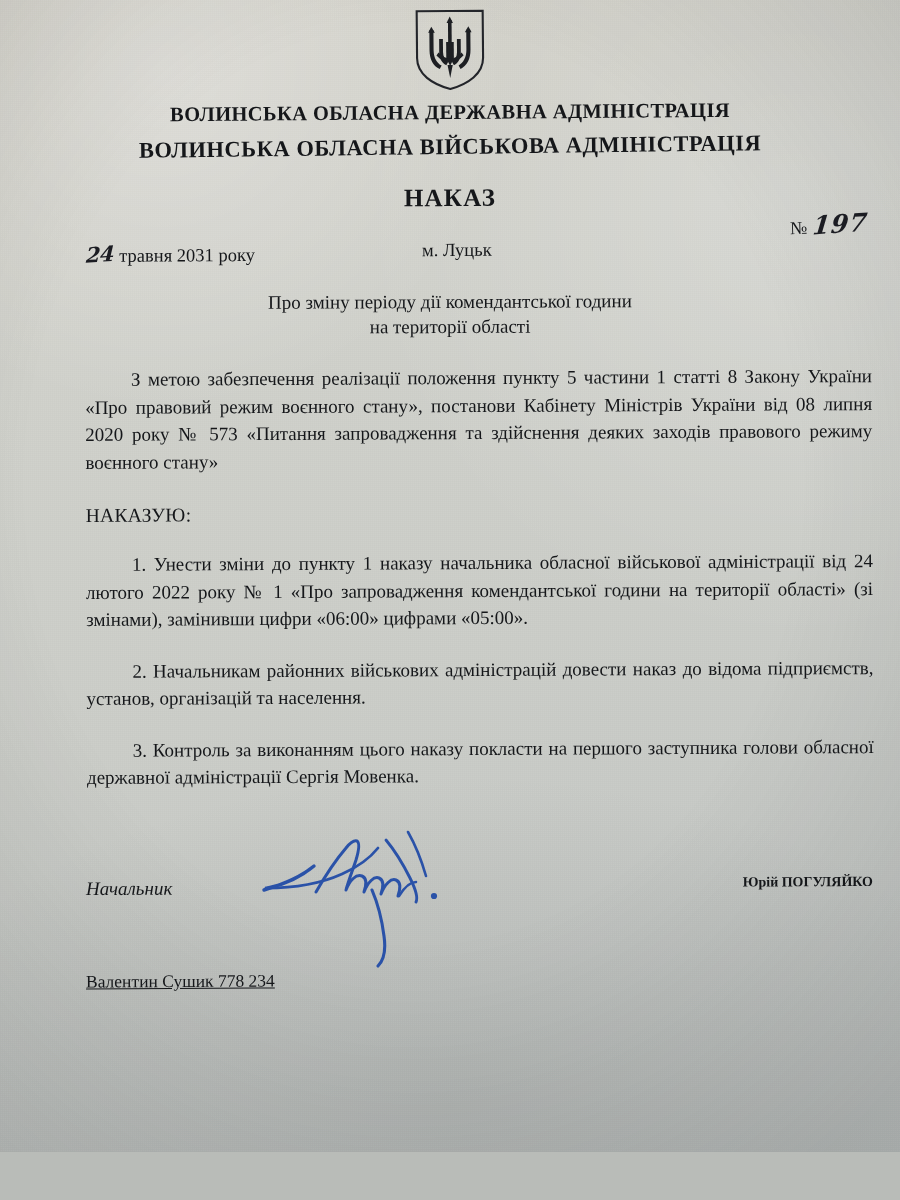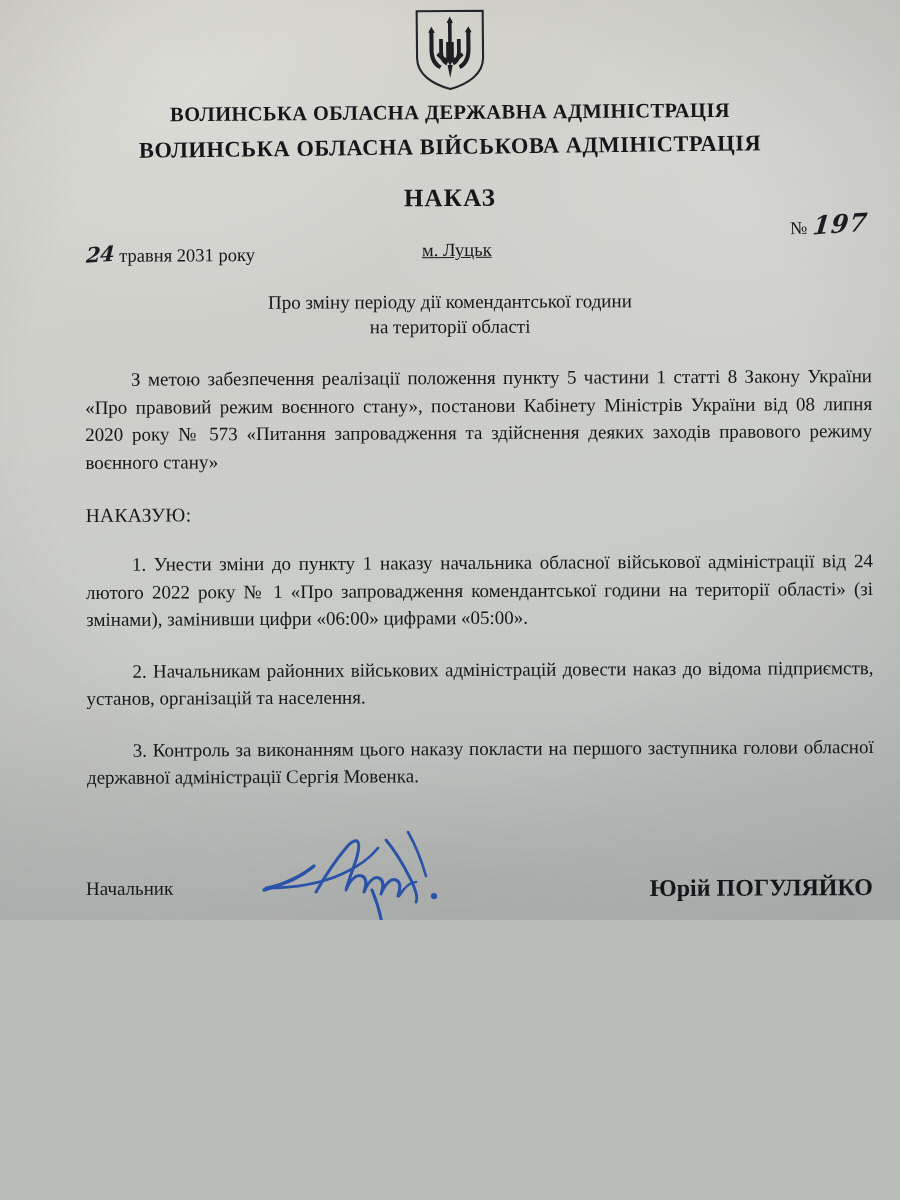--- a/index.html
+++ b/index.html
@@ -9,21 +9,21 @@
     background: #b9bcb8;
   }
   body {
     font-family: "Liberation Serif", "DejaVu Serif", serif;
   }
 
   
   .page {
     position: relative;
     width: 900px;
-    height: 920px;
+    height: 1152px;
     overflow: hidden;
     background: #cdcec8;
     background-image:
       radial-gradient(ellipse 62% 48% at 18% 6%,  rgba(255,255,255,0.30) 0%, rgba(255,255,255,0.0) 62%),
       radial-gradient(ellipse 70% 55% at 88% 18%, rgba(255,255,255,0.16) 0%, rgba(255,255,255,0.0) 70%),
       radial-gradient(ellipse 90% 40% at 50% 96%, rgba(95,100,100,0.16) 0%, rgba(95,100,100,0.0) 72%),
       linear-gradient(165deg, #d2d0c7 0%, #d0d1cb 28%, #cbcdc8 56%, #c5c8c5 80%, #bec2c0 100%);
     color: #15171a;
     -webkit-font-smoothing: antialiased;
   }
@@ -103,21 +103,20 @@
     position: absolute;
     left: 86px; top: 4px;
     font-size: 18.5px;
     white-space: nowrap;
   }
   .meta-place {
     position: absolute;
     left: 422px; top: 4px;
     font-size: 18.5px;
     white-space: nowrap;
-    text-decoration: underline;
   }
   .meta-number {
     position: absolute;
     right: 32px; top: -24px;
     font-size: 19px;
     white-space: nowrap;
     transform: rotate(-1.6deg);
   }
   
   .hand {
@@ -184,25 +183,26 @@
     top: 876px;
     left: 86px;
     width: 787px;
     height: 36px;
     transform: rotate(-0.3deg);
   }
   .sign-title {
     position: absolute;
     left: 0; top: 0;
     font-size: 19px;
+    font-style: italic;
   }
   .sign-name {
     position: absolute;
     right: 0; top: 0;
-    font-size: 24px;
+    font-size: 14px;
     font-weight: 700;
     white-space: nowrap;
     margin-left: 20px;
   }
   .signature-ink {
     position: absolute;
     left: 258px;
     top: 818px;
     width: 260px;
     height: 150px;

